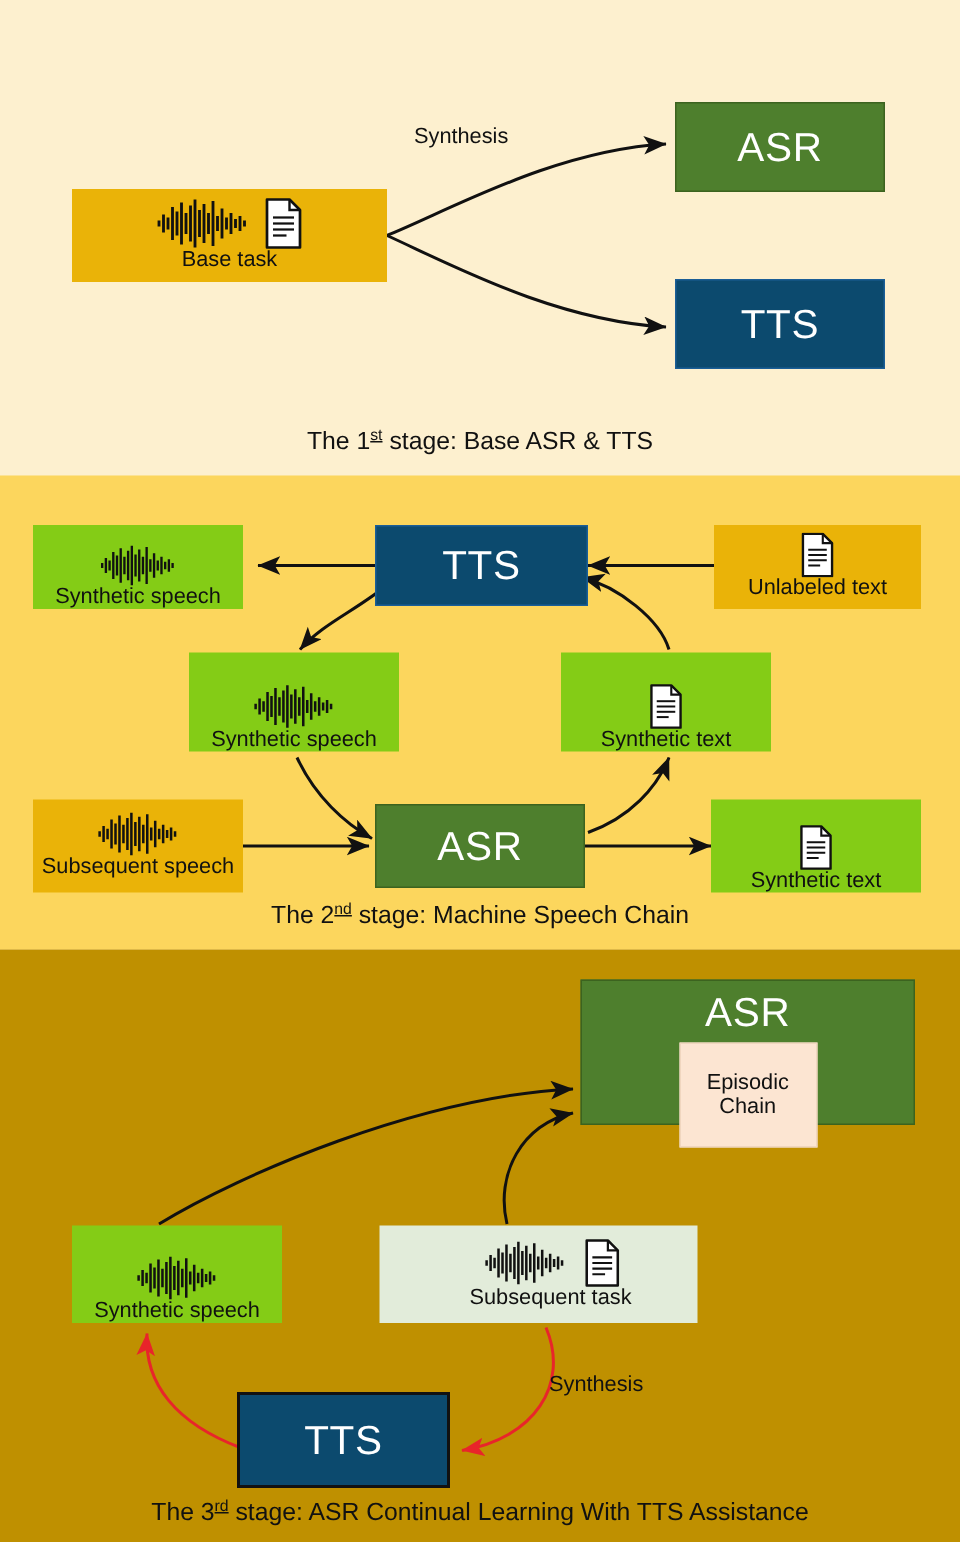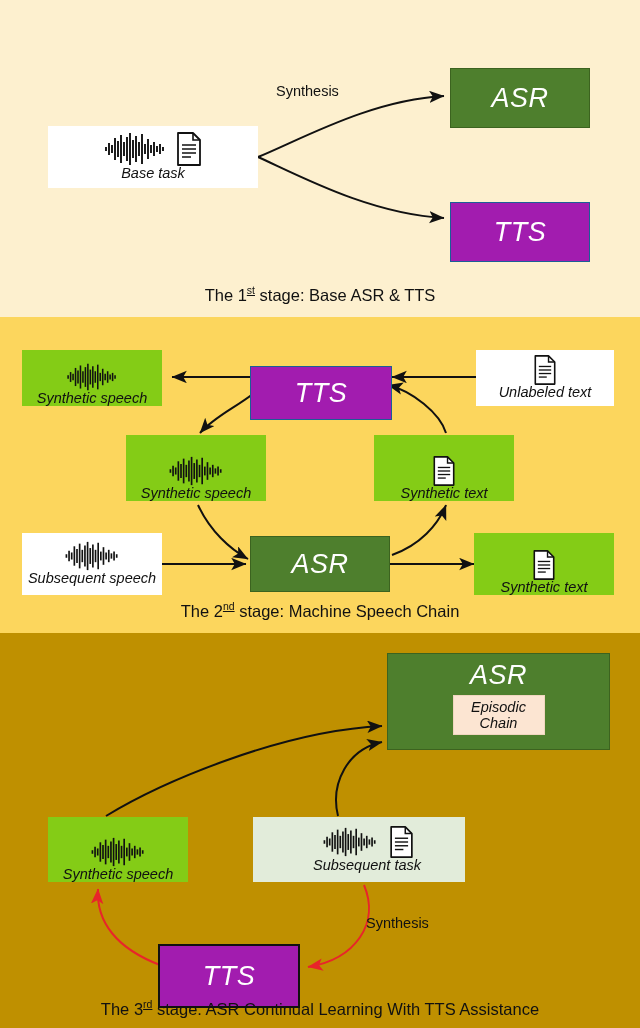--- a/index.html
+++ b/index.html
@@ -10,47 +10,47 @@
     overflow:hidden;
   }
   #root{position:relative;width:640px;height:1028px;}
 
   .panel{position:absolute;left:0;width:640px;overflow:hidden;}
   #panel1{top:0;height:317px;background:#fdf0cf;}
   #panel2{top:317px;height:316px;background:#fcd65d;}
   #panel3{top:633px;height:395px;background:#bf9000;}
 
   .node{position:absolute;box-sizing:border-box;display:flex;
-        flex-direction:column;align-items:center;justify-content:center;font-style:italic;}
+        flex-direction:column;align-items:center;justify-content:center;}
 
   .proc{color:#ffffff;font-size:27px;letter-spacing:.5px;}
   .green{background:#4e7f2d;border:1px solid #3c631f;}
-  .blue{background:#a21caf;border:1px solid #1b5e96;margin-top:16px;}
-  .gray{background:#ffffff;}
+  .blue{background:#0c4a6e;border:1px solid #1b5e96;}
+  .gray{background:#eab308;}
   .lblue{background:#84cc16;justify-content:flex-end;}
   .lgreen{background:#e2ecda;padding-left:16px;}
 
   .nlabel{font-size:14.5px;color:#111;line-height:1.05;white-space:nowrap;}
   .iconrow{display:flex;align-items:center;justify-content:center;gap:10px;}
 
   svg.wave{display:block;}
   svg.doc{display:block;}
 
   .edge{position:absolute;left:0;top:0;width:640px;height:100%;
         pointer-events:none;overflow:visible;}
 
   .caption{position:absolute;width:640px;text-align:center;
            font-size:16.5px;color:#111;}
   .caption sup{font-size:10.5px;vertical-align:super;text-decoration:underline;}
 
   .edgelabel{position:absolute;font-size:14.5px;color:#111;white-space:nowrap;}
 
   .memory{background:#fce5d2;border:1px solid #f0d6bf;color:#111;
           font-size:14.5px;line-height:1.12;text-align:center;
-          padding:3px 7px;box-sizing:border-box;}
+          padding:18px 7px;box-sizing:border-box;}
 </style>
 </head>
 <body>
 
 <div id="root">
 
   <div class="panel" id="panel1">
 
     <svg class="edge" viewBox="0 0 640 317">
       <defs>

